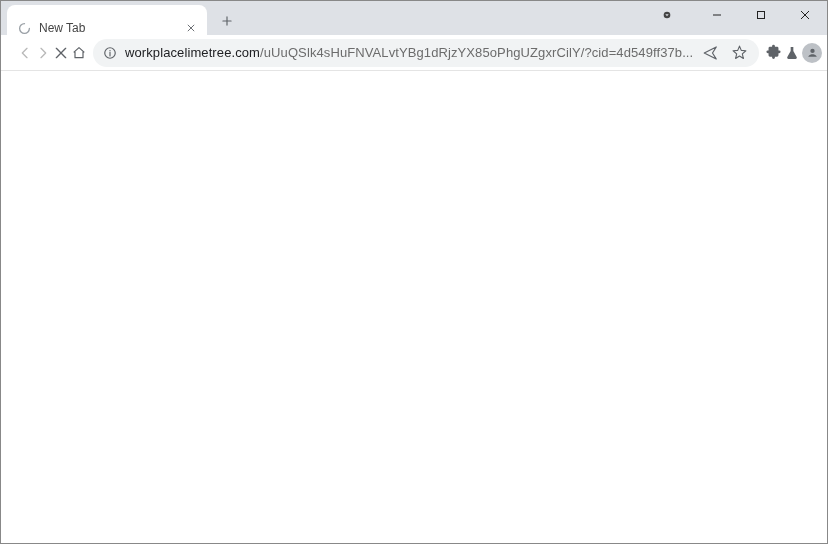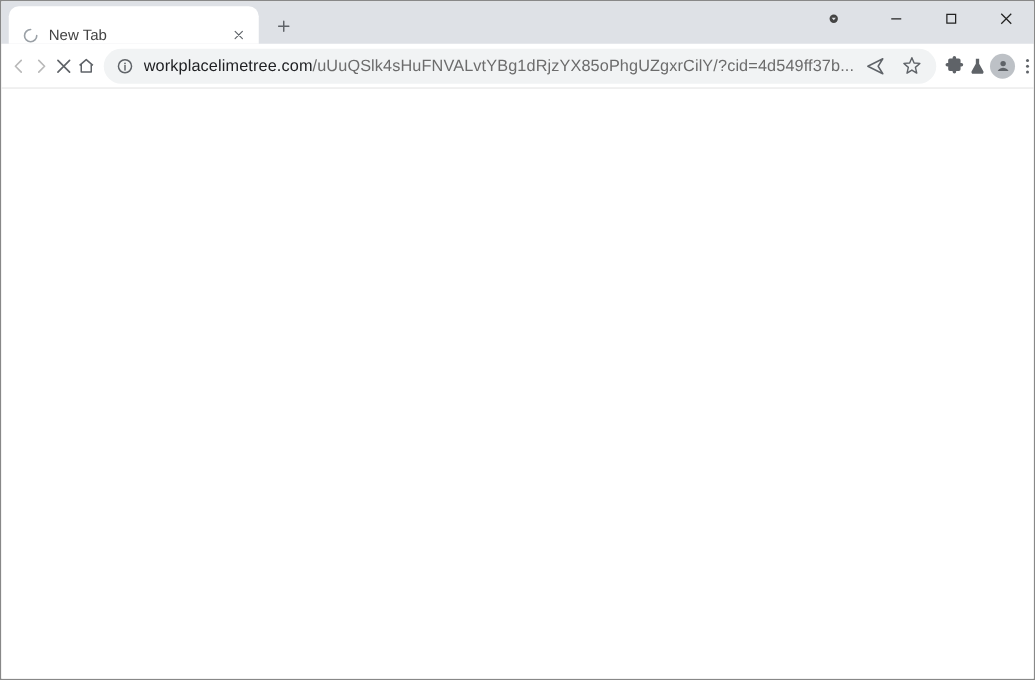--- a/index.html
+++ b/index.html
@@ -96,21 +96,21 @@
     color: #555;
     border-radius: 50%;
   }
 
   
   .toolbar {
     height: 36px;
     background: #fff;
     display: flex;
     align-items: center;
-    padding: 0 6px;
+    padding: 0 16px;
     gap: 2px;
     border-bottom: 1px solid #e4e4e4;
   }
   .nav-btn {
     width: 28px;
     height: 28px;
     display: flex;
     align-items: center;
     justify-content: center;
     color: #5f6368;

